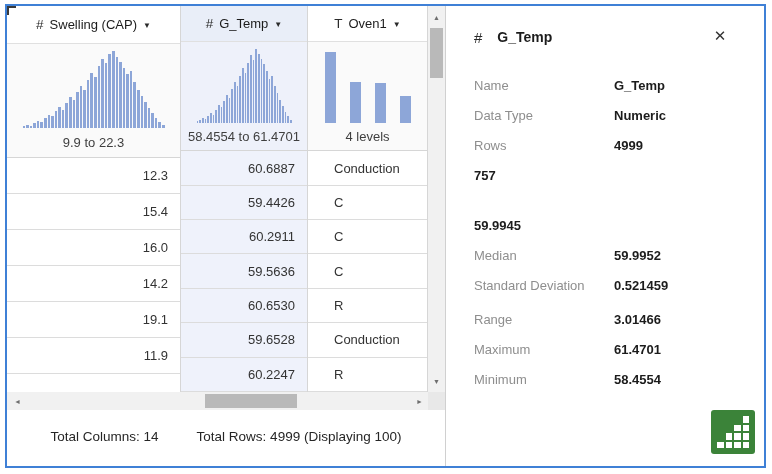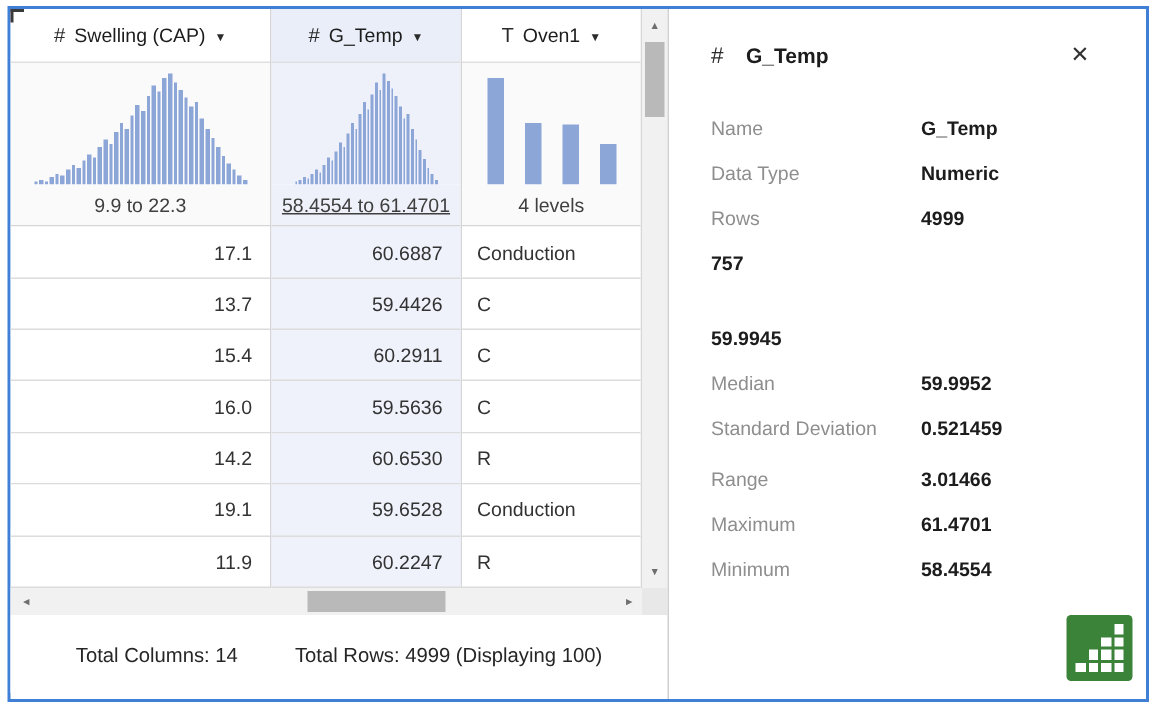--- a/index.html
+++ b/index.html
@@ -37,25 +37,25 @@
   .range-cell {
     height:30px; background:#fafafa; border-bottom:1px solid #d6d6d6;
     display:flex; align-items:center; justify-content:center; font-size:13px; color:#3f3f3f;
   }
 
   .cell {
     height:36px; border-bottom:1px solid #dcdcdc; font-size:13px; color:#333;
     display:flex; align-items:center; background:#fff;
   }
   .cell.num { justify-content:flex-end; padding-right:12px; }
-  .cell.txt { justify-content:flex-start; padding-left:10px; }
+  .cell.txt { justify-content:flex-start; padding-left:26px; }
 
   .col.selected .col-header { background:#e9eef8; }
   .col.selected .chart-cell,
-  .col.selected .range-cell { background:#eef1fa;text-decoration:underline; }
+  .col.selected .range-cell { background:#eef1fa; }
   .col.selected .cell { background:#eff2fb; }
 
   
   .vscroll { position:absolute; left:421px; top:0; width:17px; height:386px; background:#f1f1f1; }
   .vscroll .arrow { position:absolute; left:0; width:17px; height:17px; display:flex; align-items:center; justify-content:center; font-size:7px; color:#6e6e6e; cursor:pointer; }
   .vscroll .arrow.up { top:3px; }
   .vscroll .arrow.down { bottom:2px; }
   .vscroll .thumb { position:absolute; left:2px; top:22px; width:13px; height:50px; background:#b9b9b9; cursor:pointer; }
 
   .hscroll { position:absolute; left:0; top:386px; width:421px; height:18px; background:#f1f1f1; }
@@ -148,22 +148,21 @@
             <div class="hbar" style="height: 42%;"></div>
             <div class="hbar" style="height: 34%;"></div>
             <div class="hbar" style="height: 26%;"></div>
             <div class="hbar" style="height: 19%;"></div>
             <div class="hbar" style="height: 13%;"></div>
             <div class="hbar" style="height: 8%;"></div>
             <div class="hbar" style="height: 4%;"></div>
           </div>
       </div>
       <div class="range-cell">9.9 to 22.3</div>
-      <div class="cell num">17.1</div>
-      <div class="cell num">13.7</div>
+      <div class="cell num">12.3</div>
       <div class="cell num">15.4</div>
       <div class="cell num">16.0</div>
       <div class="cell num">14.2</div>
       <div class="cell num">19.1</div>
       <div class="cell num">11.9</div>
     </div>
 
     <div class="col col-gtemp selected">
       <div class="col-header">
         <span class="type-glyph">#</span>

